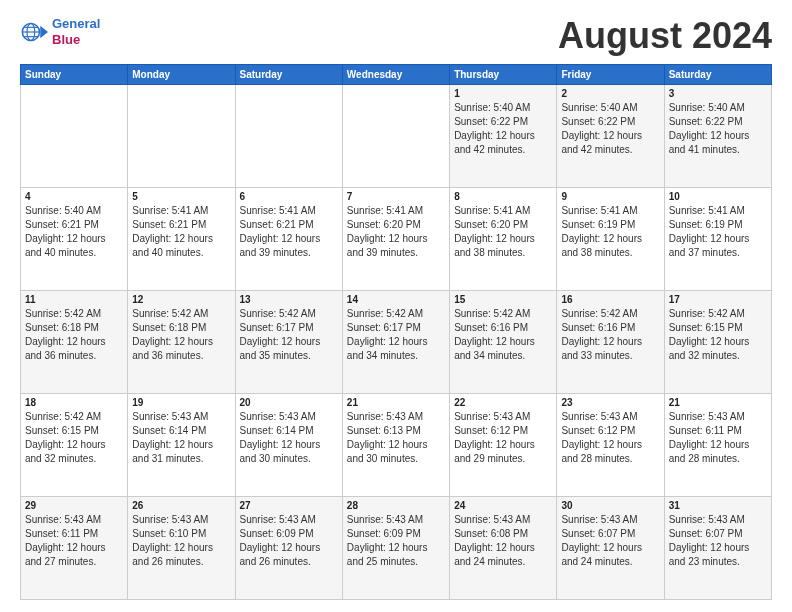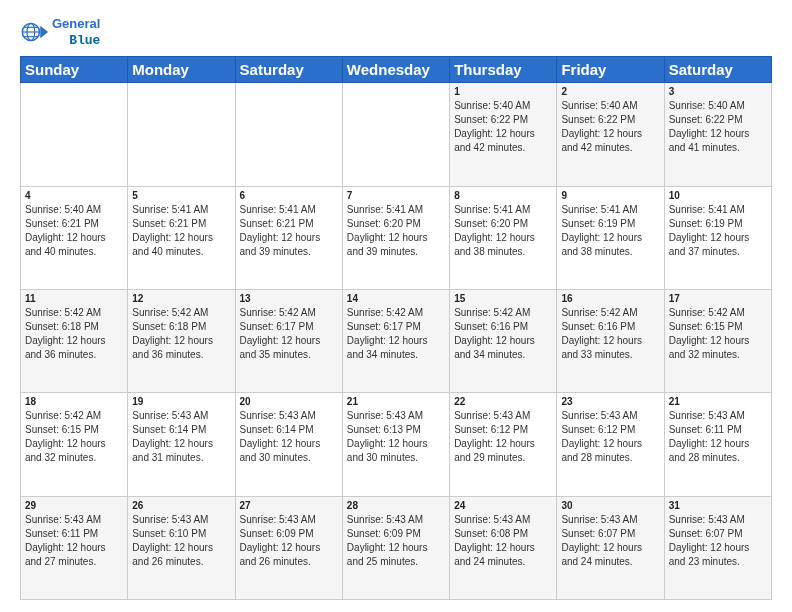--- a/index.html
+++ b/index.html
@@ -20,21 +20,20 @@
     .header {
       display: flex;
       justify-content: space-between;
       align-items: flex-start;
       margin-bottom: 8px;
     }
     .logo {
       display: flex;
       align-items: center;
       gap: 4px;
-      text-align: right;
     }
     .logo-text {
       font-size: 13px;
       font-weight: bold;
       color: #333;
       line-height: 1.2;
     }
     .logo-text span {
       color: #2a6fc9;
     }
@@ -60,21 +59,21 @@
       border-collapse: collapse;
       width: 100%;
       table-layout: fixed;
       font-size: 9px;
     }
     .calendar thead th {
       background: #2a6fc9;
       color: #fff;
       padding: 4px 4px;
       text-align: left;
-      font-size: 15px;
+      font-size: 10px;
       font-weight: bold;
       border: 1px solid #1a5ab0;
     }
     .calendar tbody td {
       border: 1px solid #ccc;
       vertical-align: top;
       padding: 3px 4px;
       background: #fff;
       height: 80px;
     }
@@ -108,24 +107,25 @@
         <circle cx="14" cy="18" r="11" fill="none" stroke="#2a6fc9" stroke-width="2"></circle>
         <ellipse cx="14" cy="18" rx="5" ry="11" fill="none" stroke="#2a6fc9" stroke-width="1.5"></ellipse>
         <line x1="3" y1="18" x2="25" y2="18" stroke="#2a6fc9" stroke-width="1.5"></line>
         <line x1="5" y1="12" x2="23" y2="12" stroke="#2a6fc9" stroke-width="1.5"></line>
         <line x1="5" y1="24" x2="23" y2="24" stroke="#2a6fc9" stroke-width="1.5"></line>
 
         <polygon points="26,10 36,18 26,26" fill="#2a6fc9"></polygon>
       </svg>
       <div class="logo-text">
         <div><span>General</span></div>
-        <div><span style="color:#0369a1;font-family:Liberation Mono, monospace;">Blue</span></div>
+        <div><span style="color:#be185d;">Blue</span></div>
       </div>
     </div>
     <div class="title-block">
+      <div class="main-title">August 2024</div>
     </div>
   </div>
 
   <table class="calendar">
     <thead>
       <tr>
       <th>Sunday</th>
           <th>Monday</th>
           <th>Saturday</th>
           <th>Wednesday</th>

